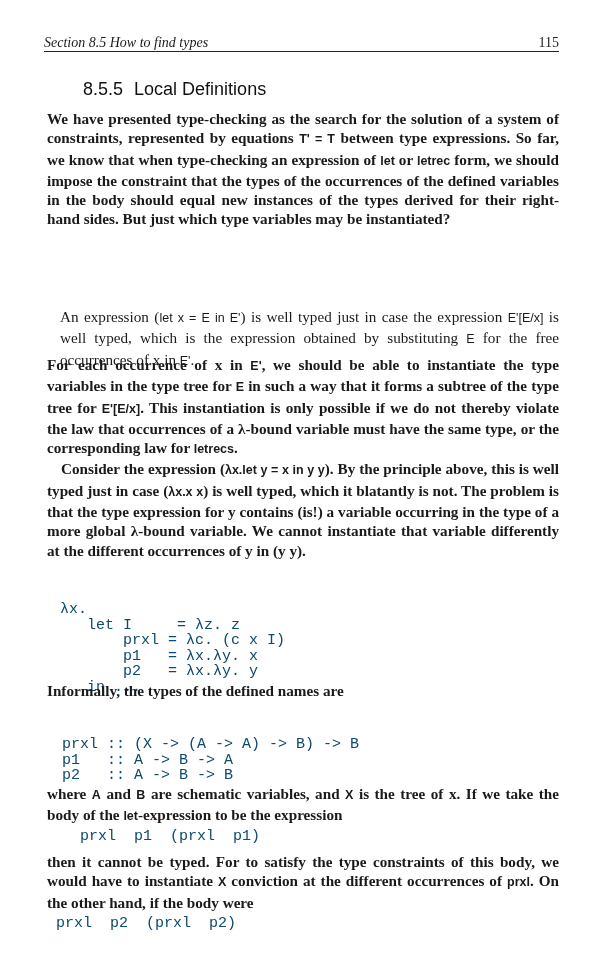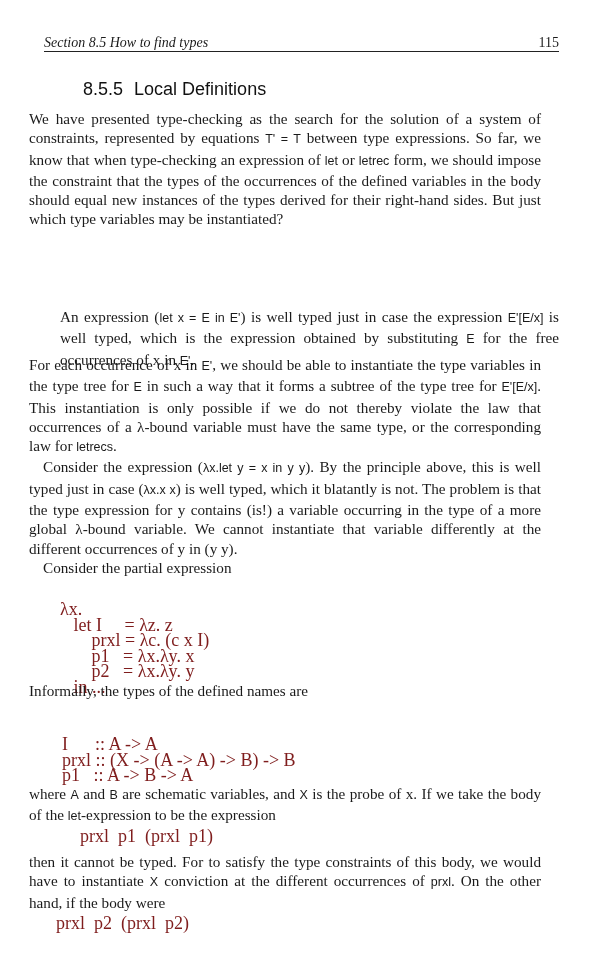--- a/index.html
+++ b/index.html
@@ -10,29 +10,29 @@
     display: flex; justify-content: space-between; align-items: baseline;
     font-family: "Liberation Serif", serif; font-size: 14px;
     border-bottom: 1.5px solid #222; 
   }
   .running-head .title { font-style: italic; }
   .section-heading {
     position: absolute; left: 47px; top: 79px;
     font-family: "Liberation Sans", sans-serif; font-size: 18px; color: #111; margin-left: 36px;
   }
   .section-heading .num { margin-right: 6px; }
-  .body { position: absolute; left: 29px; width: 512px;
+  .body { position: absolute; left: 47px; width: 512px;
     font-family: "Liberation Serif", serif; font-size: 15.2px; line-height: 19.3px;
-    text-align: justify; }
+    text-align: justify; font-weight: bold; }
   .body p { margin: 0; }
   .indent { text-indent: 14px; }
   .quote { position: absolute; left: 60px; width: 499px;
     font-family: "Liberation Serif", serif; font-size: 15.2px; line-height: 19.3px; text-align: justify; }
   .sf { font-family: "Liberation Sans", sans-serif; font-size: 12.5px; }
-  .code { position: absolute; font-family: Liberation Serif, serif; font-size: 18px; line-height: 15.5px; white-space: pre; color: #7f1d1d; }
+  .code { position: absolute; font-family: Liberation Mono, monospace; font-size: 15px; line-height: 15.5px; white-space: pre; color: #0c4a6e; }
   .code-line { display: block; }
 </style>
 </head>
 <body>
 
 <div class="page">
 
   <div class="running-head">
     <span class="title">Section 8.5  How to find types</span>
     <span>115</span>
@@ -47,35 +47,34 @@
     <p><span>We have presented type-checking as the search for the solution of a system of constraints, represented by equations </span><span class="sf">T' = T</span><span> between type expressions. So far, we know that when type-checking an expression of </span><span class="sf">let</span><span> or </span><span class="sf">letrec</span><span> form, we should impose the constraint that the types of the occurrences of the defined variables in the body should equal new instances of the types derived for their right-hand sides. But just which type variables may be instantiated?</span></p>
   </div>
 
   <div class="quote" style="top:290px;margin-top:17px;">
     <span>An expression (</span><span class="sf">let x = E in E'</span><span>) is well typed just in case the expression </span><span class="sf">E'[E/x]</span><span> is well typed, which is the expression obtained by substituting </span><span class="sf">E</span><span> for the free occurrences of </span><span>x</span><span> in </span><span class="sf">E'</span><span>.</span>
   </div>
 
   <div class="body" style="top:355px;">
     <p><span>For each occurrence of </span><span>x</span><span> in </span><span class="sf">E'</span><span>, we should be able to instantiate the type variables in the type tree for </span><span class="sf">E</span><span> in such a way that it forms a subtree of the type tree for </span><span class="sf">E'[E/x]</span><span>. This instantiation is only possible if we do not thereby violate the law that occurrences of a λ-bound variable must have the same type, or the corresponding law for </span><span class="sf">letrecs</span><span>.</span></p>
     <p class="indent"><span>Consider the expression (</span><span class="sf">λx.let y = x in y y</span><span>). By the principle above, this is well typed just in case (</span><span class="sf">λx.x x</span><span>) is well typed, which it blatantly is not. The problem is that the type expression for </span><span>y</span><span> contains (is!) a variable occurring in the type of a more global λ-bound variable. We cannot instantiate that variable differently at the different occurrences of </span><span>y</span><span> in (</span><span>y y</span><span>).</span></p>
-    <p class="indent">Consider the partial expression</p>
   </div>
 
   <div class="code" style="left:60px; top:571px;">
     <span class="code-line">λx.</span><span class="code-line">   let I     = λz. z</span><span class="code-line">       prxl = λc. (c x I)</span><span class="code-line">       p1   = λx.λy. x</span><span class="code-line">       p2   = λx.λy. y</span><span class="code-line">   in ...</span>
   </div>
 
   <div class="body" style="top:681px;">Informally, the types of the defined names are</div>
 
   <div class="code" style="left:62px; top:706px;">
-    <span class="code-line">I      :: A -&gt; A</span><span class="code-line">prxl :: (X -&gt; (A -&gt; A) -&gt; B) -&gt; B</span><span class="code-line">p1   :: A -&gt; B -&gt; A</span>
+    <span class="code-line">prxl :: (X -&gt; (A -&gt; A) -&gt; B) -&gt; B</span><span class="code-line">p1   :: A -&gt; B -&gt; A</span><span class="code-line">p2   :: A -&gt; B -&gt; B</span>
   </div>
 
   <div class="body" style="top:784px;">
-    <span>where </span><span class="sf">A</span><span> and </span><span class="sf">B</span><span> are schematic variables, and </span><span class="sf">X</span><span> is the probe of </span><span>x</span><span>. If we take the body of the </span><span class="sf">let</span><span>-expression to be the expression</span>
+    <span>where </span><span class="sf">A</span><span> and </span><span class="sf">B</span><span> are schematic variables, and </span><span class="sf">X</span><span> is the tree of </span><span>x</span><span>. If we take the body of the </span><span class="sf">let</span><span>-expression to be the expression</span>
   </div>
 
   <div class="code" style="left:80px; top:829px;">prxl  p1  (prxl  p1)</div>
 
   <div class="body" style="top:852px;">
     <span>then it cannot be typed. For to satisfy the type constraints of this body, we would have to instantiate </span><span class="sf">X</span><span> conviction at the different occurrences of </span><span class="sf">prxl</span><span>. On the other hand, if the body were</span>
   </div>
 
   <div class="code" style="left:56px; top:916px;">prxl  p2  (prxl  p2)</div>
 

